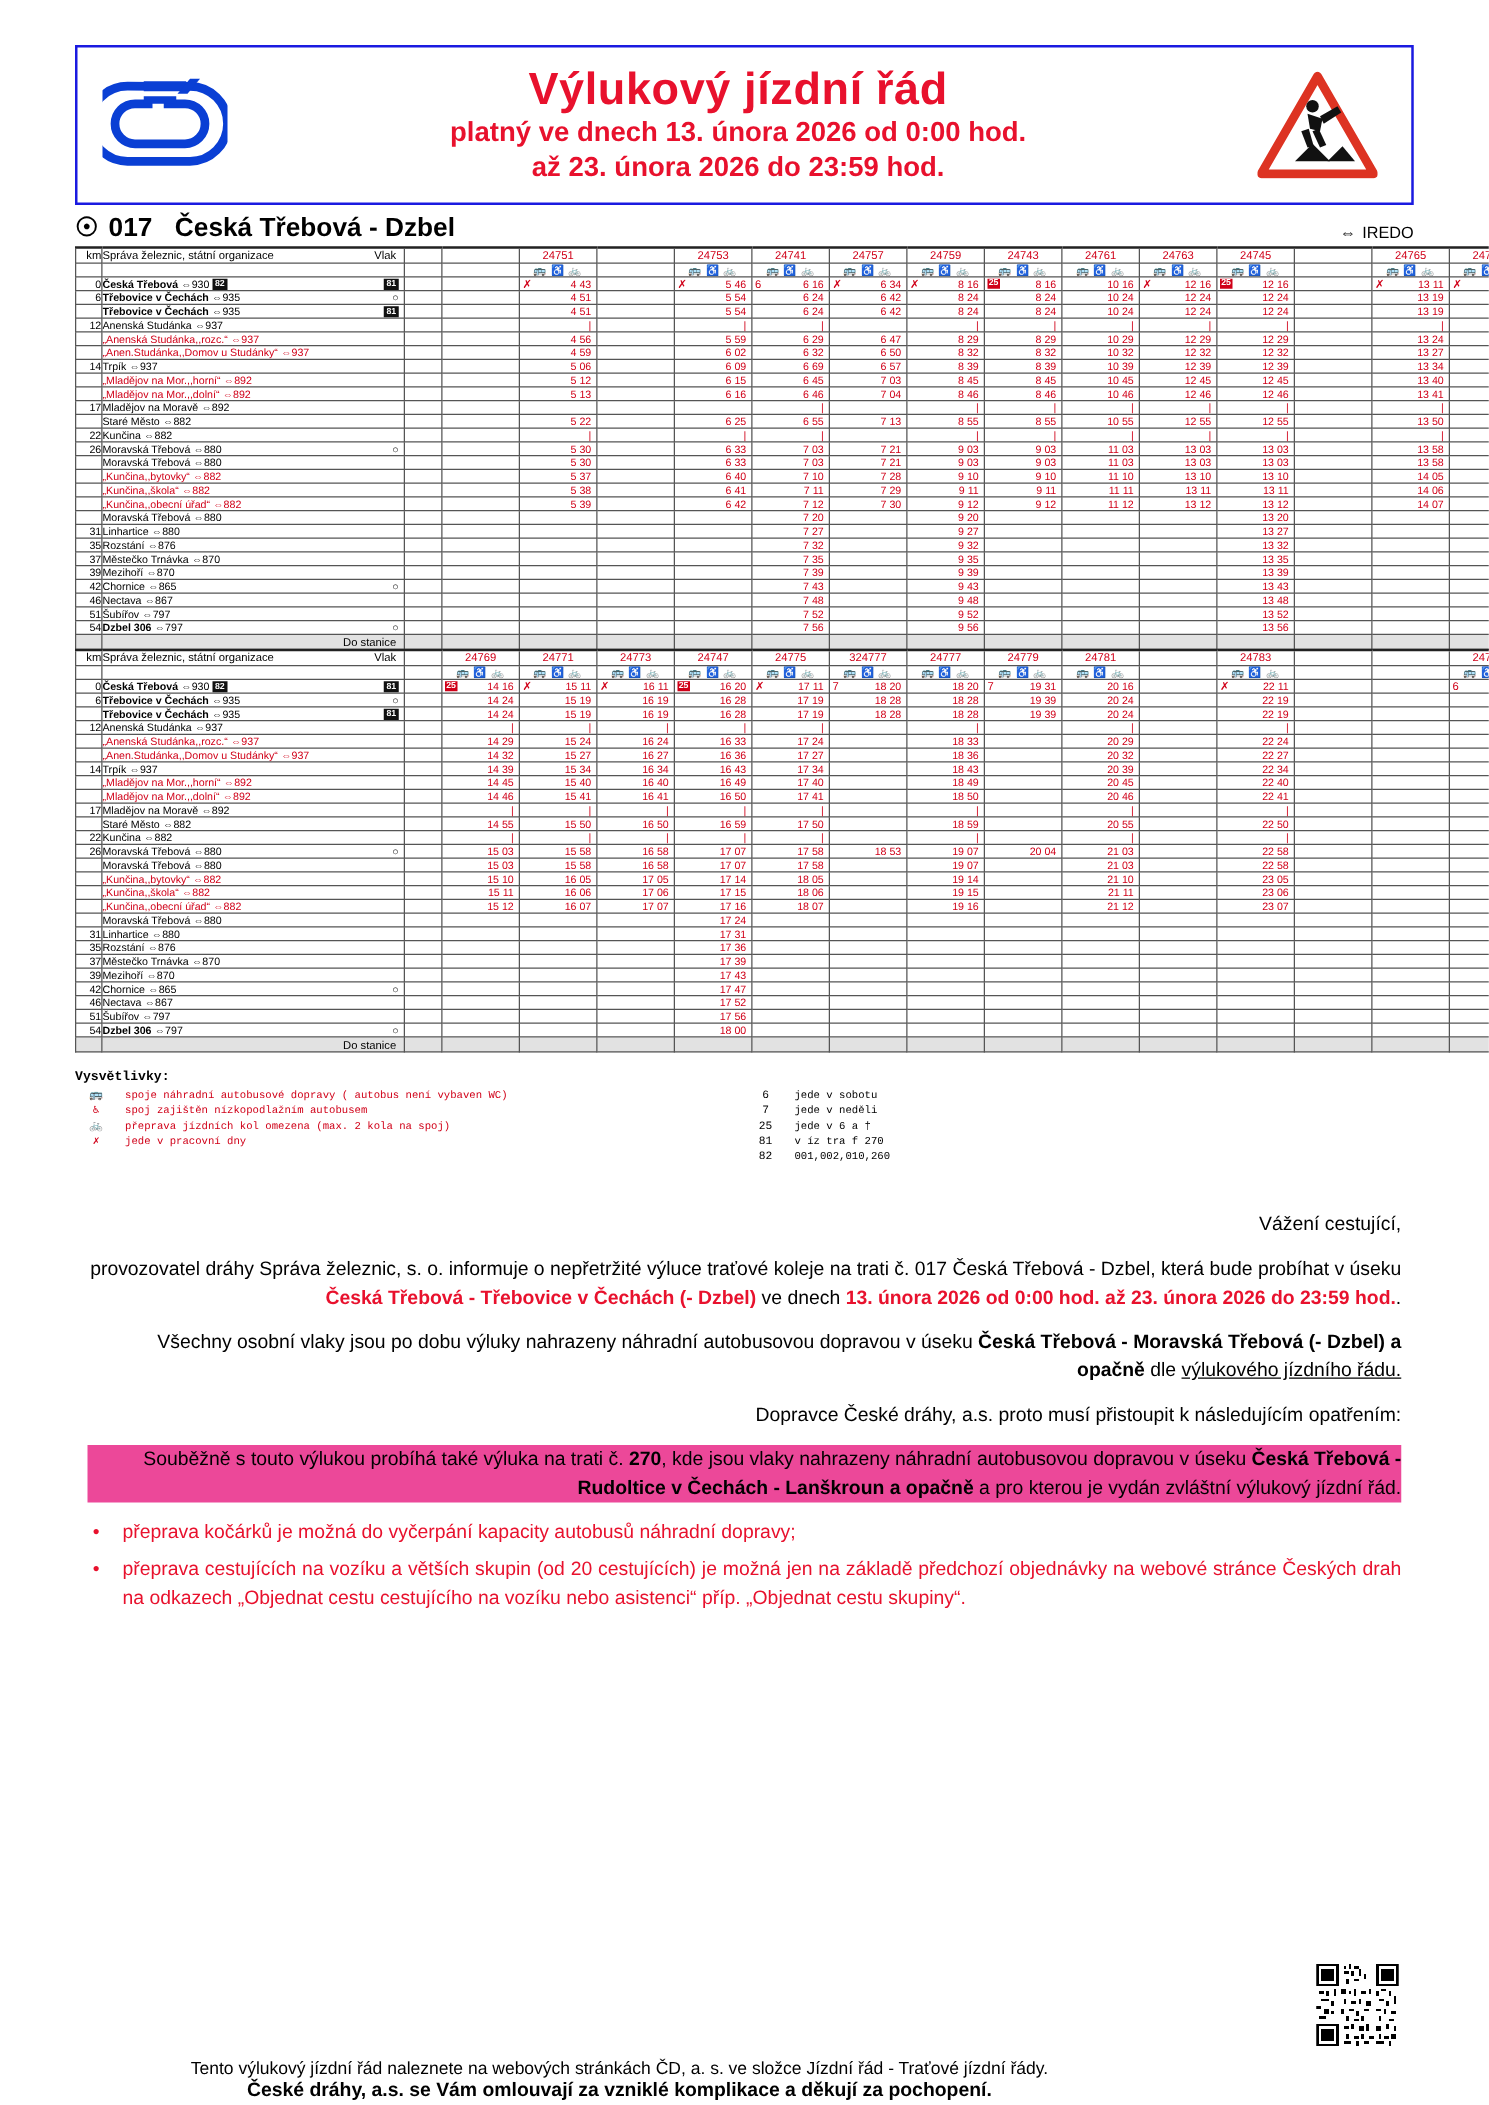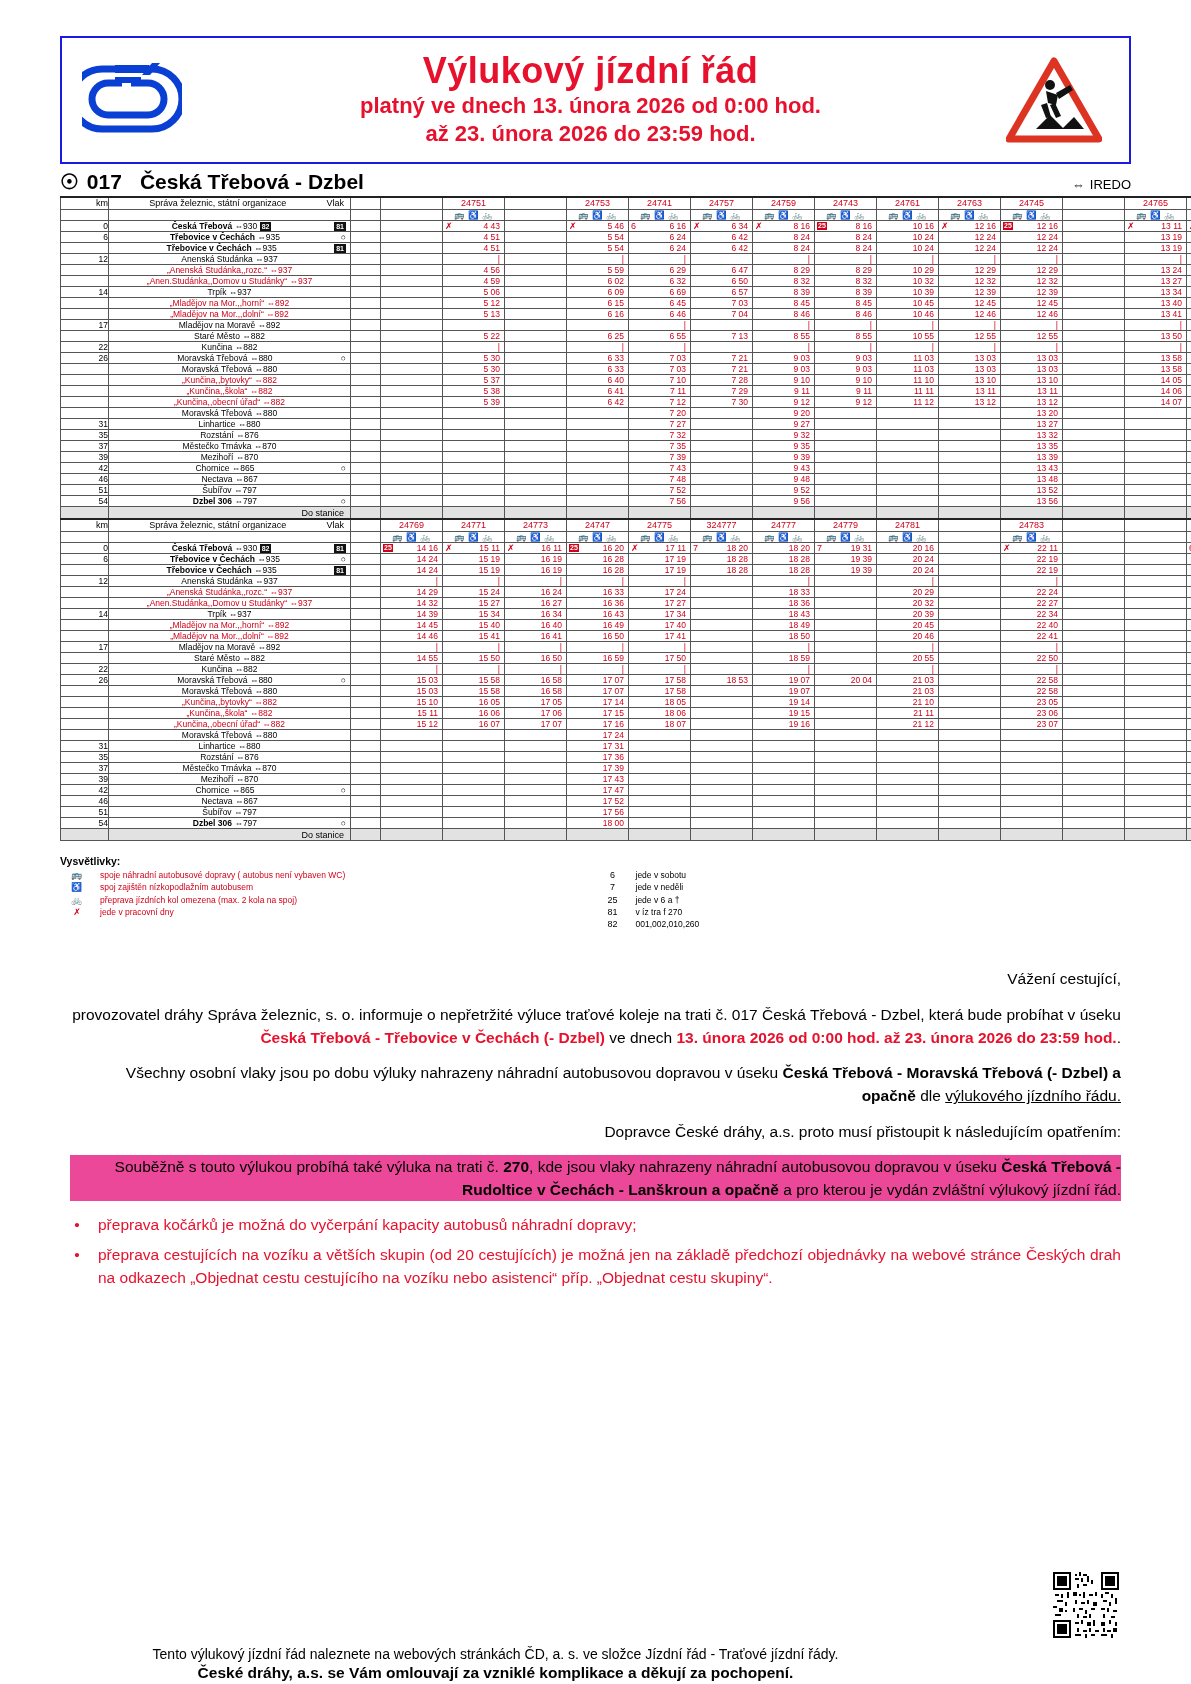--- a/index.html
+++ b/index.html
@@ -56,22 +56,22 @@
   
   .tt { margin: 0 60px; border-collapse: collapse; width: 1071px; table-layout: fixed; }
   .tt td, .tt th {
     border: 1px solid #555;
     font-size: 8.5px;
     padding: 0;
     height: 11px;
     vertical-align: middle;
     font-family: "Liberation Sans", sans-serif;
   }
-  .c-km { width: 48px; text-align: right; padding-right: 3px; font-size: 8.5px; }
-  .c-st { width: 242px; text-align: center; padding-left: 4px; white-space: nowrap; overflow: hidden; }
+  .c-km { width: 21px; text-align: right; padding-right: 3px; font-size: 8.5px; }
+  .c-st { width: 242px; text-align: left; padding-left: 4px; white-space: nowrap; overflow: hidden; }
   .c-mk { width: 30px; text-align: center; }
   .c-tr { width: 62px; text-align: right; padding-right: 5px; color: #d00018; }
   .trainno { text-align: center; color: #d00018; font-size: 9px; padding-right: 0; }
   .icons { text-align: center; color: #d00018; font-size: 8px; letter-spacing: .5px; }
   .redtxt { color: #d00018; }
   .bold { font-weight: bold; }
   .thickline td { border-top: 2px solid #222; }
   .medline td { border-top: 1.3px solid #333; }
   .dostanice td { background: #e2e2e2; text-align: center; font-size: 9px; height: 12px; }
   .dostanice .lbl { text-align: right; padding-right: 6px; }
@@ -82,21 +82,21 @@
   }
   .blk-badge {
     display: inline-block; background: #111; color: #fff; font-size: 7px;
     padding: 0 2px; line-height: 9px; font-weight: bold; vertical-align: middle;
   }
   .cellwrap { display: flex; align-items: center; justify-content: flex-end; padding-right: 4px; gap: 2px;}
   .markglyph { color: #d00018; font-size: 9px; margin-right: auto; padding-left: 2px;}
 
   
   .legend { margin: 14px 60px 0 60px; display: flex; gap: 0; font-size: 8.5px; }
-  .legend-col { width: 50%; }
+  .legend-col { width: 50%; font-family: Liberation Mono, monospace; }
   .legend h4 { margin: 0 0 3px 0; font-size: 10.5px; }
   .legend-row { display: flex; gap: 6px; align-items: flex-start; margin-bottom: 1px; line-height: 1.25; }
   .legend-sym { width: 34px; text-align: center; color: #d00018; flex: none; font-size: 9px; }
   .legend-sym.blk { color: #000; }
   .legend-txt { color: #d00018; }
   .legend-txt.blk { color: #000; }
 
   
   .prose { margin: 36px 70px 0 70px; font-size: 15.5px; line-height: 1.5; }
   .prose p { margin: 0 0 12px 0; text-align: right; }

